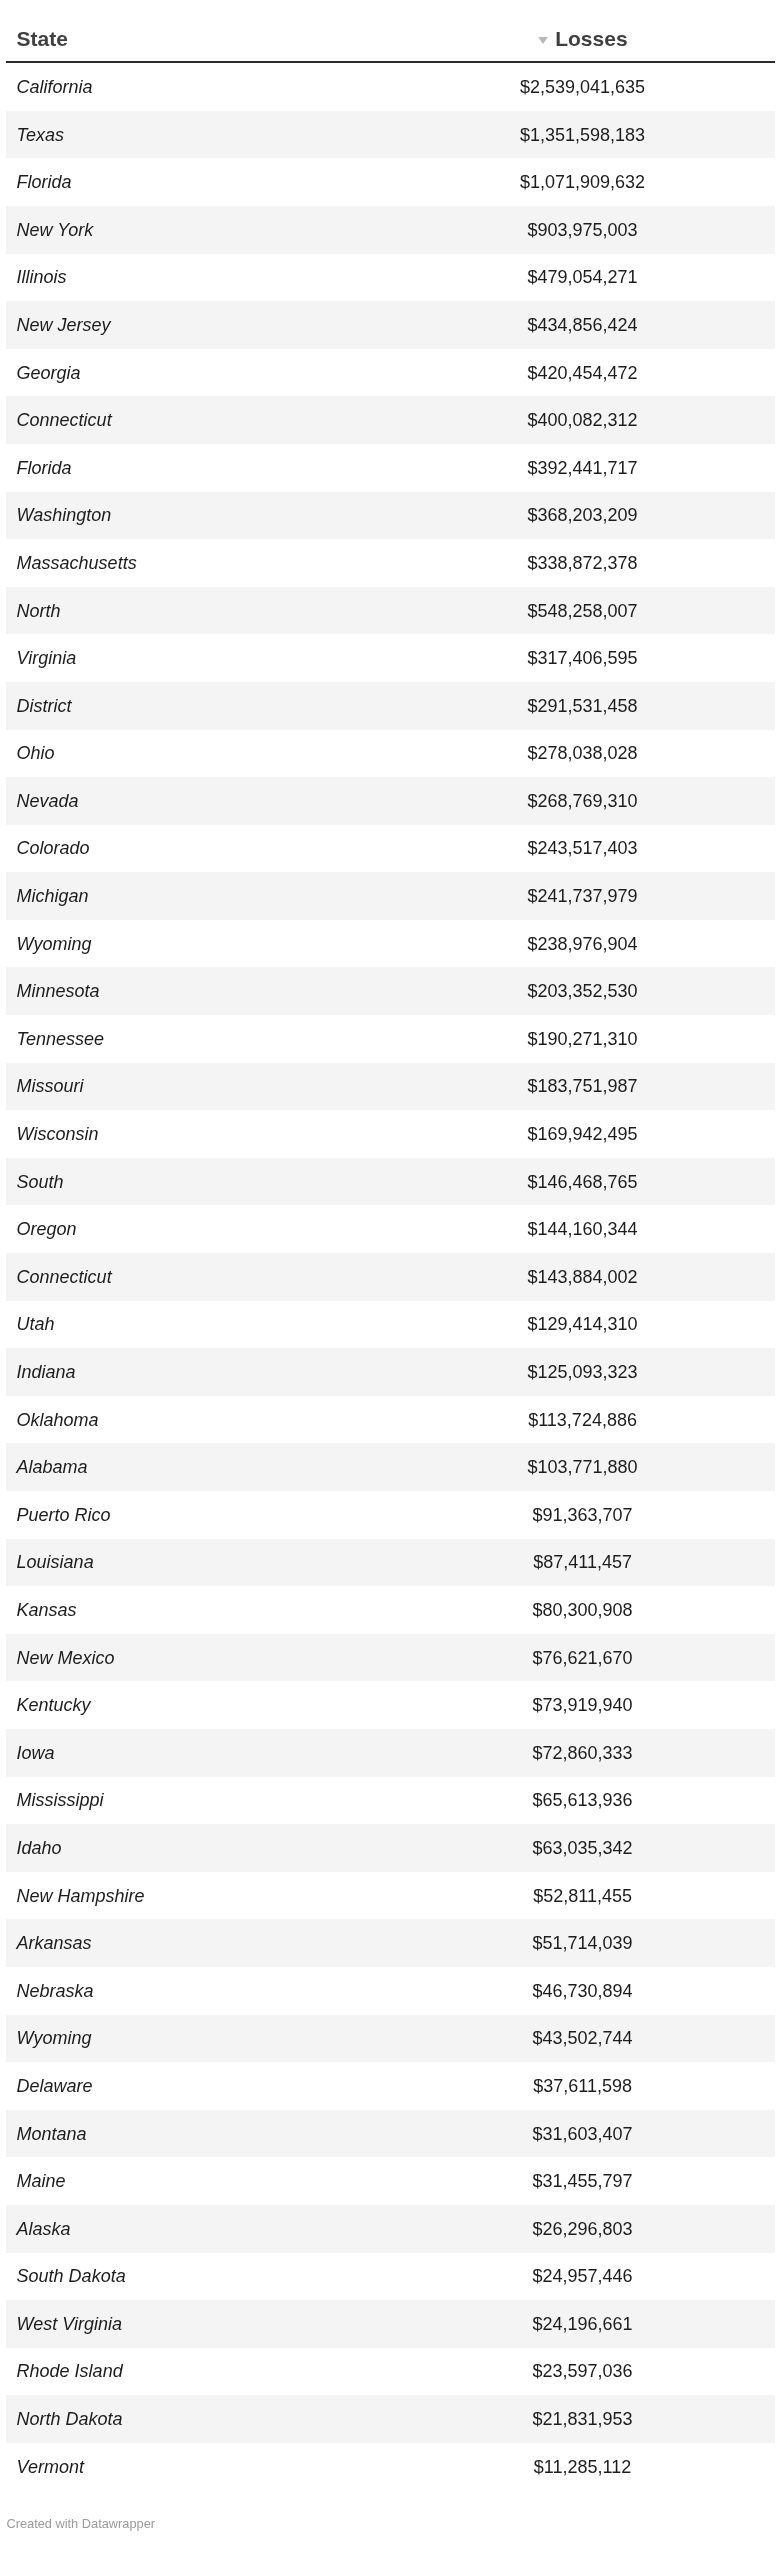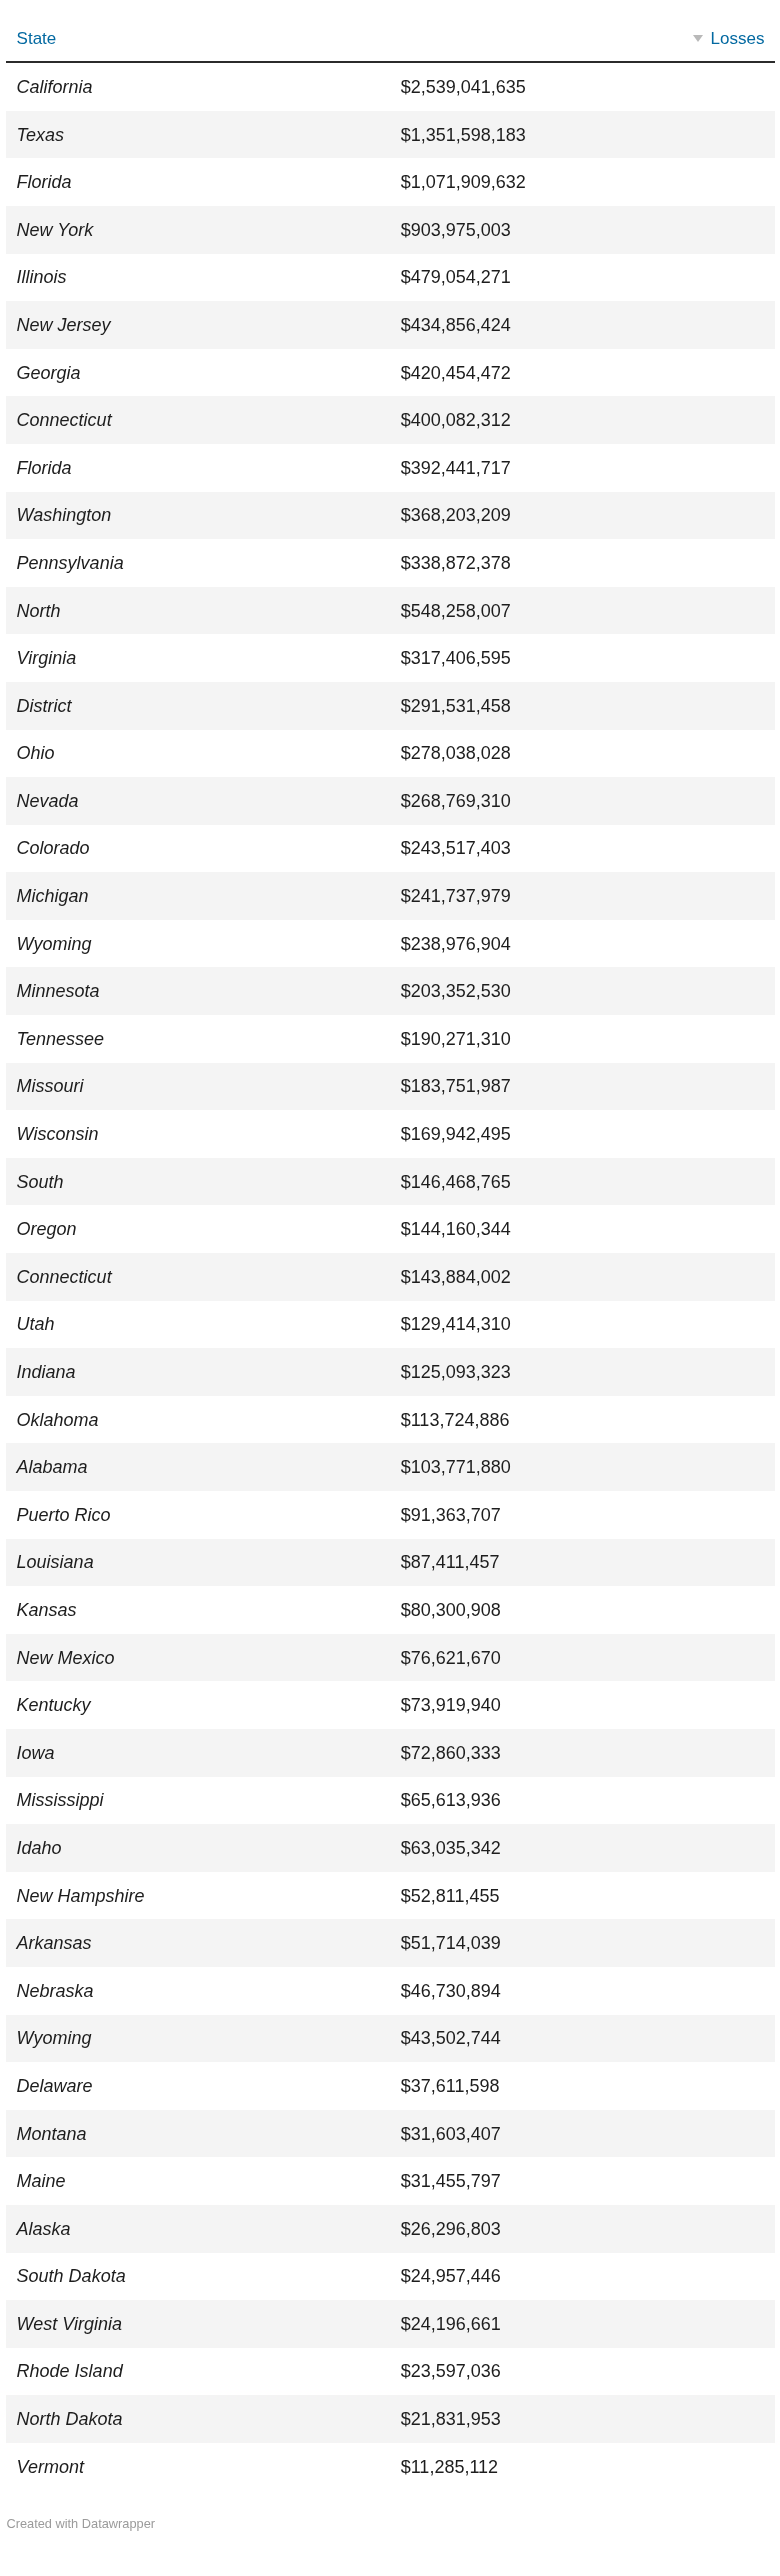--- a/index.html
+++ b/index.html
@@ -16,52 +16,52 @@
   }
   .table-wrap {
     margin: 0 6.4px;
   }
   table {
     width: 100%;
     border-collapse: collapse;
     table-layout: fixed;
   }
   thead th {
-    font-size: 17px;
-    font-weight: normal;
-    color: #0369a1;
+    font-size: 21px;
+    font-weight: bold;
+    color: #404040;
     line-height: 24px;
     padding: 27px 10.2px 10.2px 10.2px;
     border-bottom: 2.6px solid #2b2b2b;
     vertical-align: bottom;
     white-space: nowrap;
   }
   th.col-state { text-align: left; }
-  th.col-losses { text-align: right; }
+  th.col-losses { text-align: center; }
   .sort-arrow {
     display: inline-block;
     width: 0;
     height: 0;
     border-left: 5.8px solid transparent;
     border-right: 5.8px solid transparent;
     border-top: 7.7px solid #b9b9b9;
     margin-right: 7.7px;
     position: relative;
     top: -1.9px;
   }
   tbody td {
     font-size: 18px;
     color: #1d1d1d;
     line-height: 22px;
     padding: 12.8px 10.2px;
     vertical-align: middle;
   }
   td.cell-state { text-align: left; font-style: italic; }
   td.cell-losses {
-    text-align: left;
+    text-align: center;
     font-variant-numeric: tabular-nums;
   }
   tbody tr:nth-child(even) { background: #f4f4f4; }
   .credit {
     margin: 25.6px 6.4px 0 6.4px;
     font-size: 12.8px;
     line-height: 15.4px;
     color: #9b9b9b;
   }
 </style>
@@ -121,21 +121,21 @@
     <td class="cell-state">Florida</td>
     <td class="cell-losses">$392,441,717</td>
   </tr>
 
   <tr>
     <td class="cell-state">Washington</td>
     <td class="cell-losses">$368,203,209</td>
   </tr>
 
   <tr>
-    <td class="cell-state">Pennsylvania</td>
+    <td class="cell-state">Massachusetts</td>
     <td class="cell-losses">$338,872,378</td>
   </tr>
 
   <tr>
     <td class="cell-state">North</td>
     <td class="cell-losses">$548,258,007</td>
   </tr>
 
   <tr>
     <td class="cell-state">Virginia</td>

